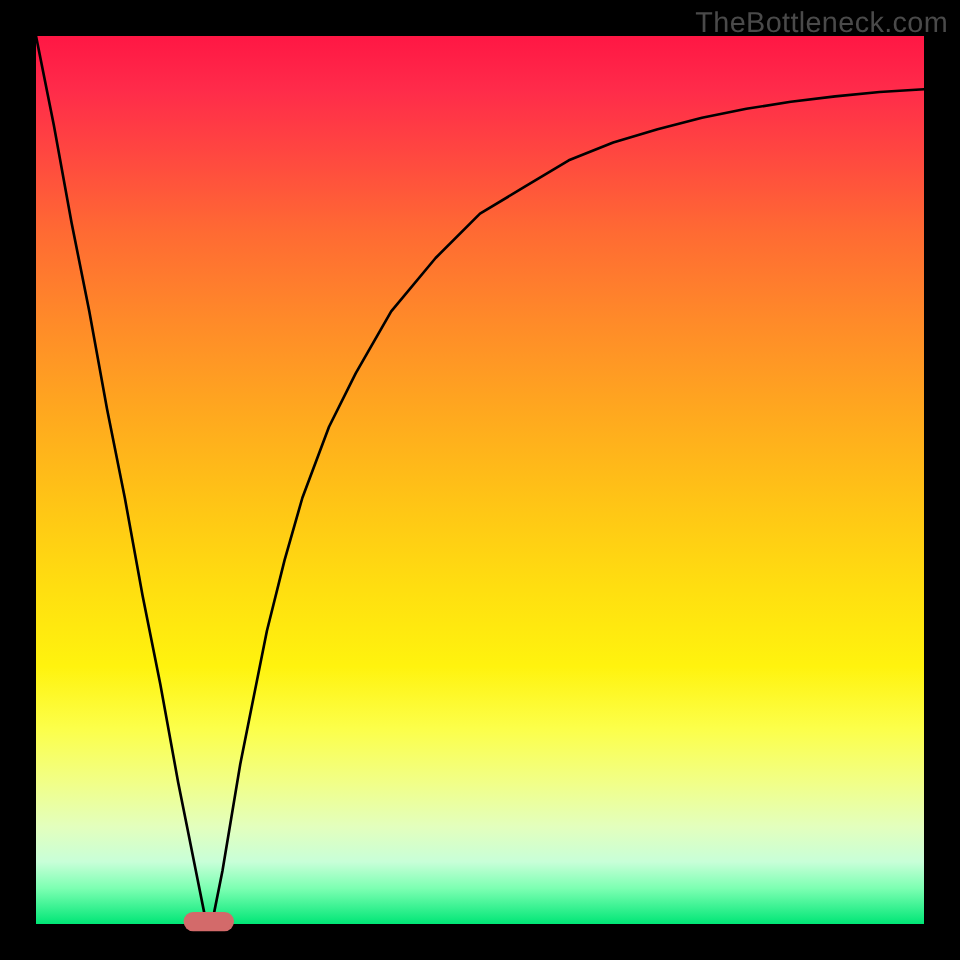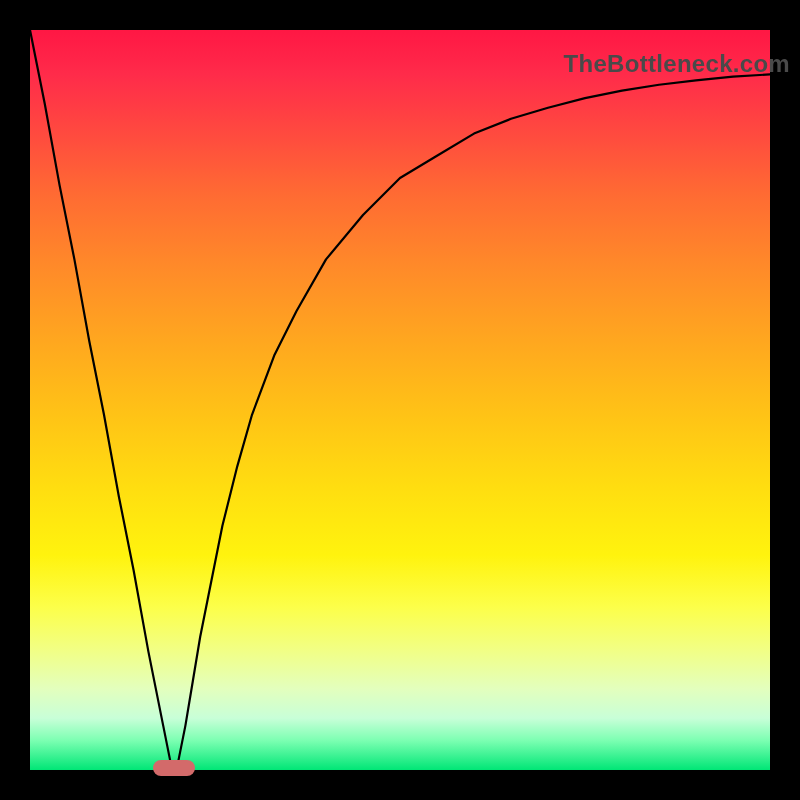--- a/index.html
+++ b/index.html
@@ -40,24 +40,23 @@
       #7cffb2 96%,
       #00e676 100%
     );
   }
   .watermark {
     position: absolute;
     top: 6px;
     right: 10px;
     color: #4a4a4a;
     font-size: 24px;
-    font-weight: 700;
+    font-weight: 400;
     letter-spacing: 0.3px;
     user-select: none;
-    margin-top: 44px;
   }
   .curve-svg {
     position: absolute;
     left: 0;
     top: 0;
     width: 740px;
     height: 740px;
     overflow: visible;
   }
   .curve-path {

